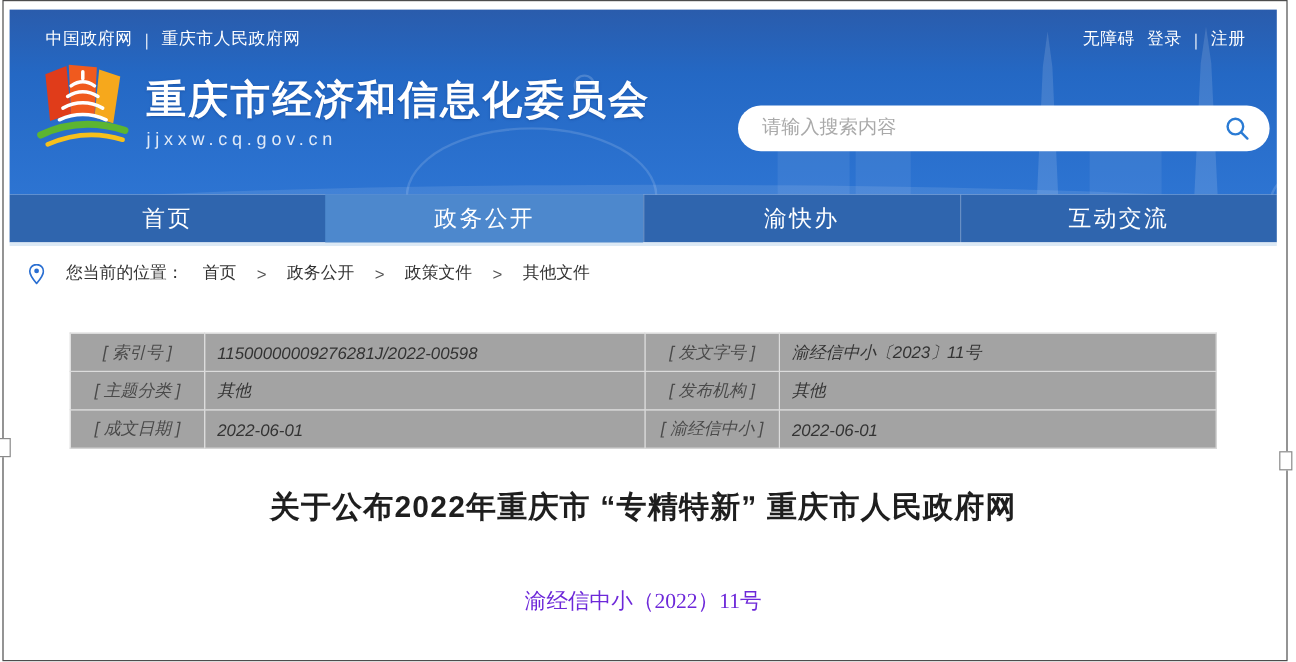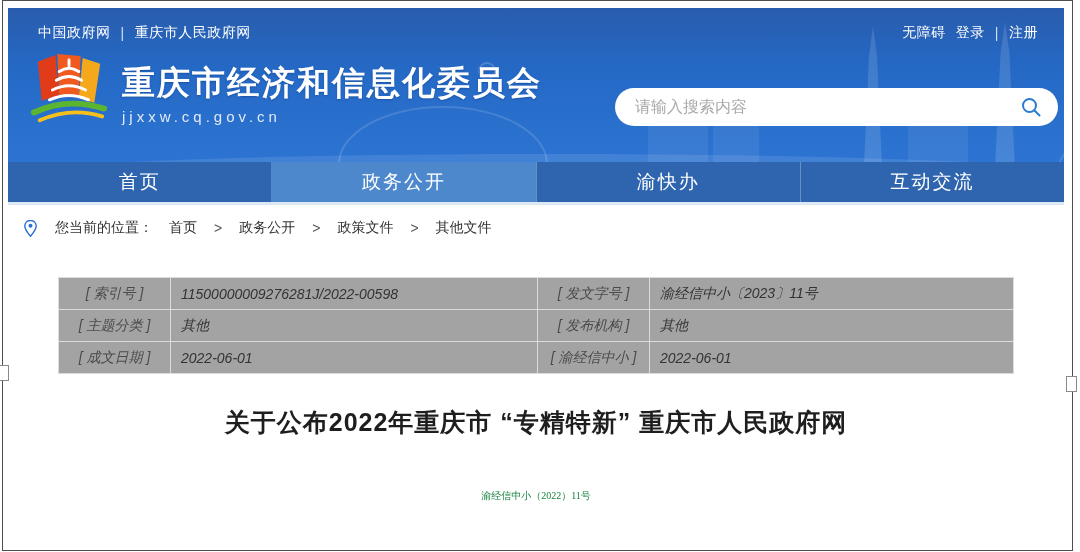--- a/index.html
+++ b/index.html
@@ -79,21 +79,21 @@
   .meta-wrap { margin:28px auto 0; width:956px; }
   table.meta { width:100%; border-collapse:collapse; table-layout:fixed; font-size:14px; color:#333; }
   table.meta td { border:1px solid #dcdcdc; height:32px; padding:0 10px; background:#a3a3a3;font-style:italic; }
   td.lbl { width:112px; text-align:center; color:#4a4a4a; }
   td.val { padding-left:18px; color:#333; }
   td.val-wide { width:364px; }
 
   
   .doc-title { margin-top:32px; text-align:center; font-size:25px; font-weight:bold;
                color:#1e1e1e; letter-spacing:1px; }
-  .doc-number { margin-top:50px; text-align:center; font-size:10px; color:#15803d;
+  .doc-number { margin-top:50px; text-align:center; font-size:18px; color:#6d28d9;
                 font-family:"Liberation Serif","DejaVu Serif",serif; }
 </style>
 </head>
 <body>
 
 <div class="stage">
   <div class="page">
 
     <div class="header">
       <div class="sky tower t1"></div>

